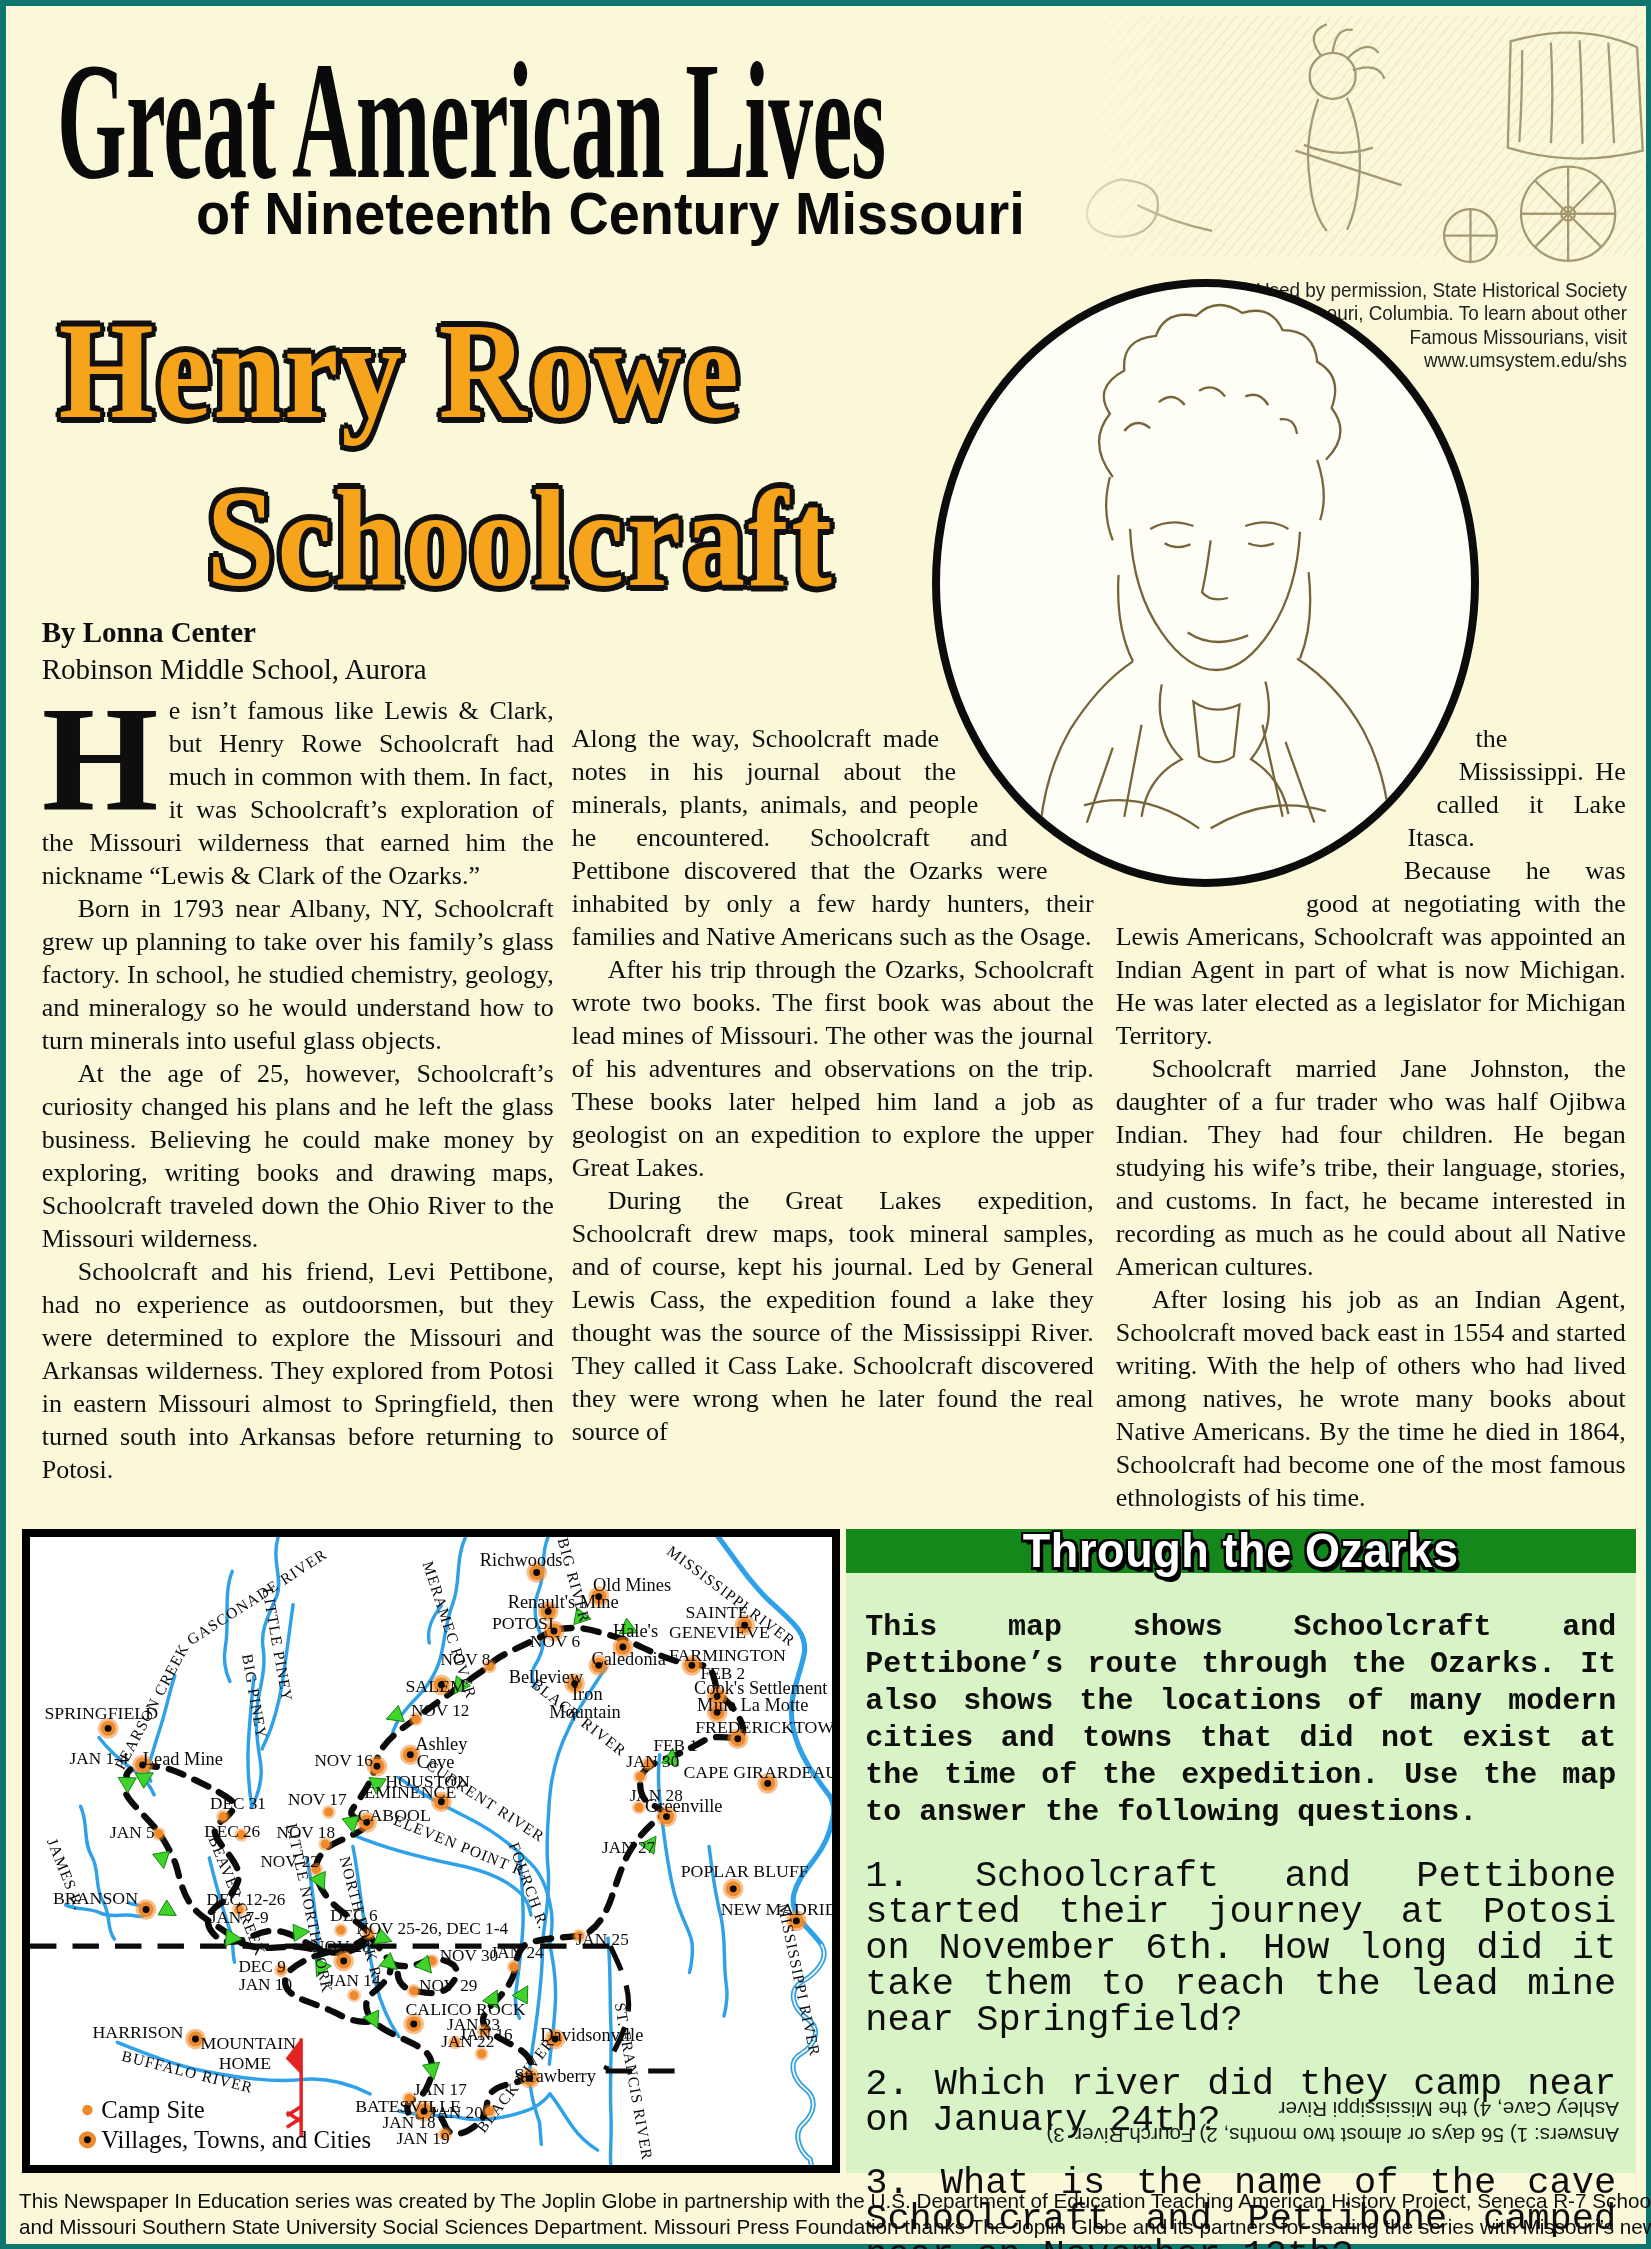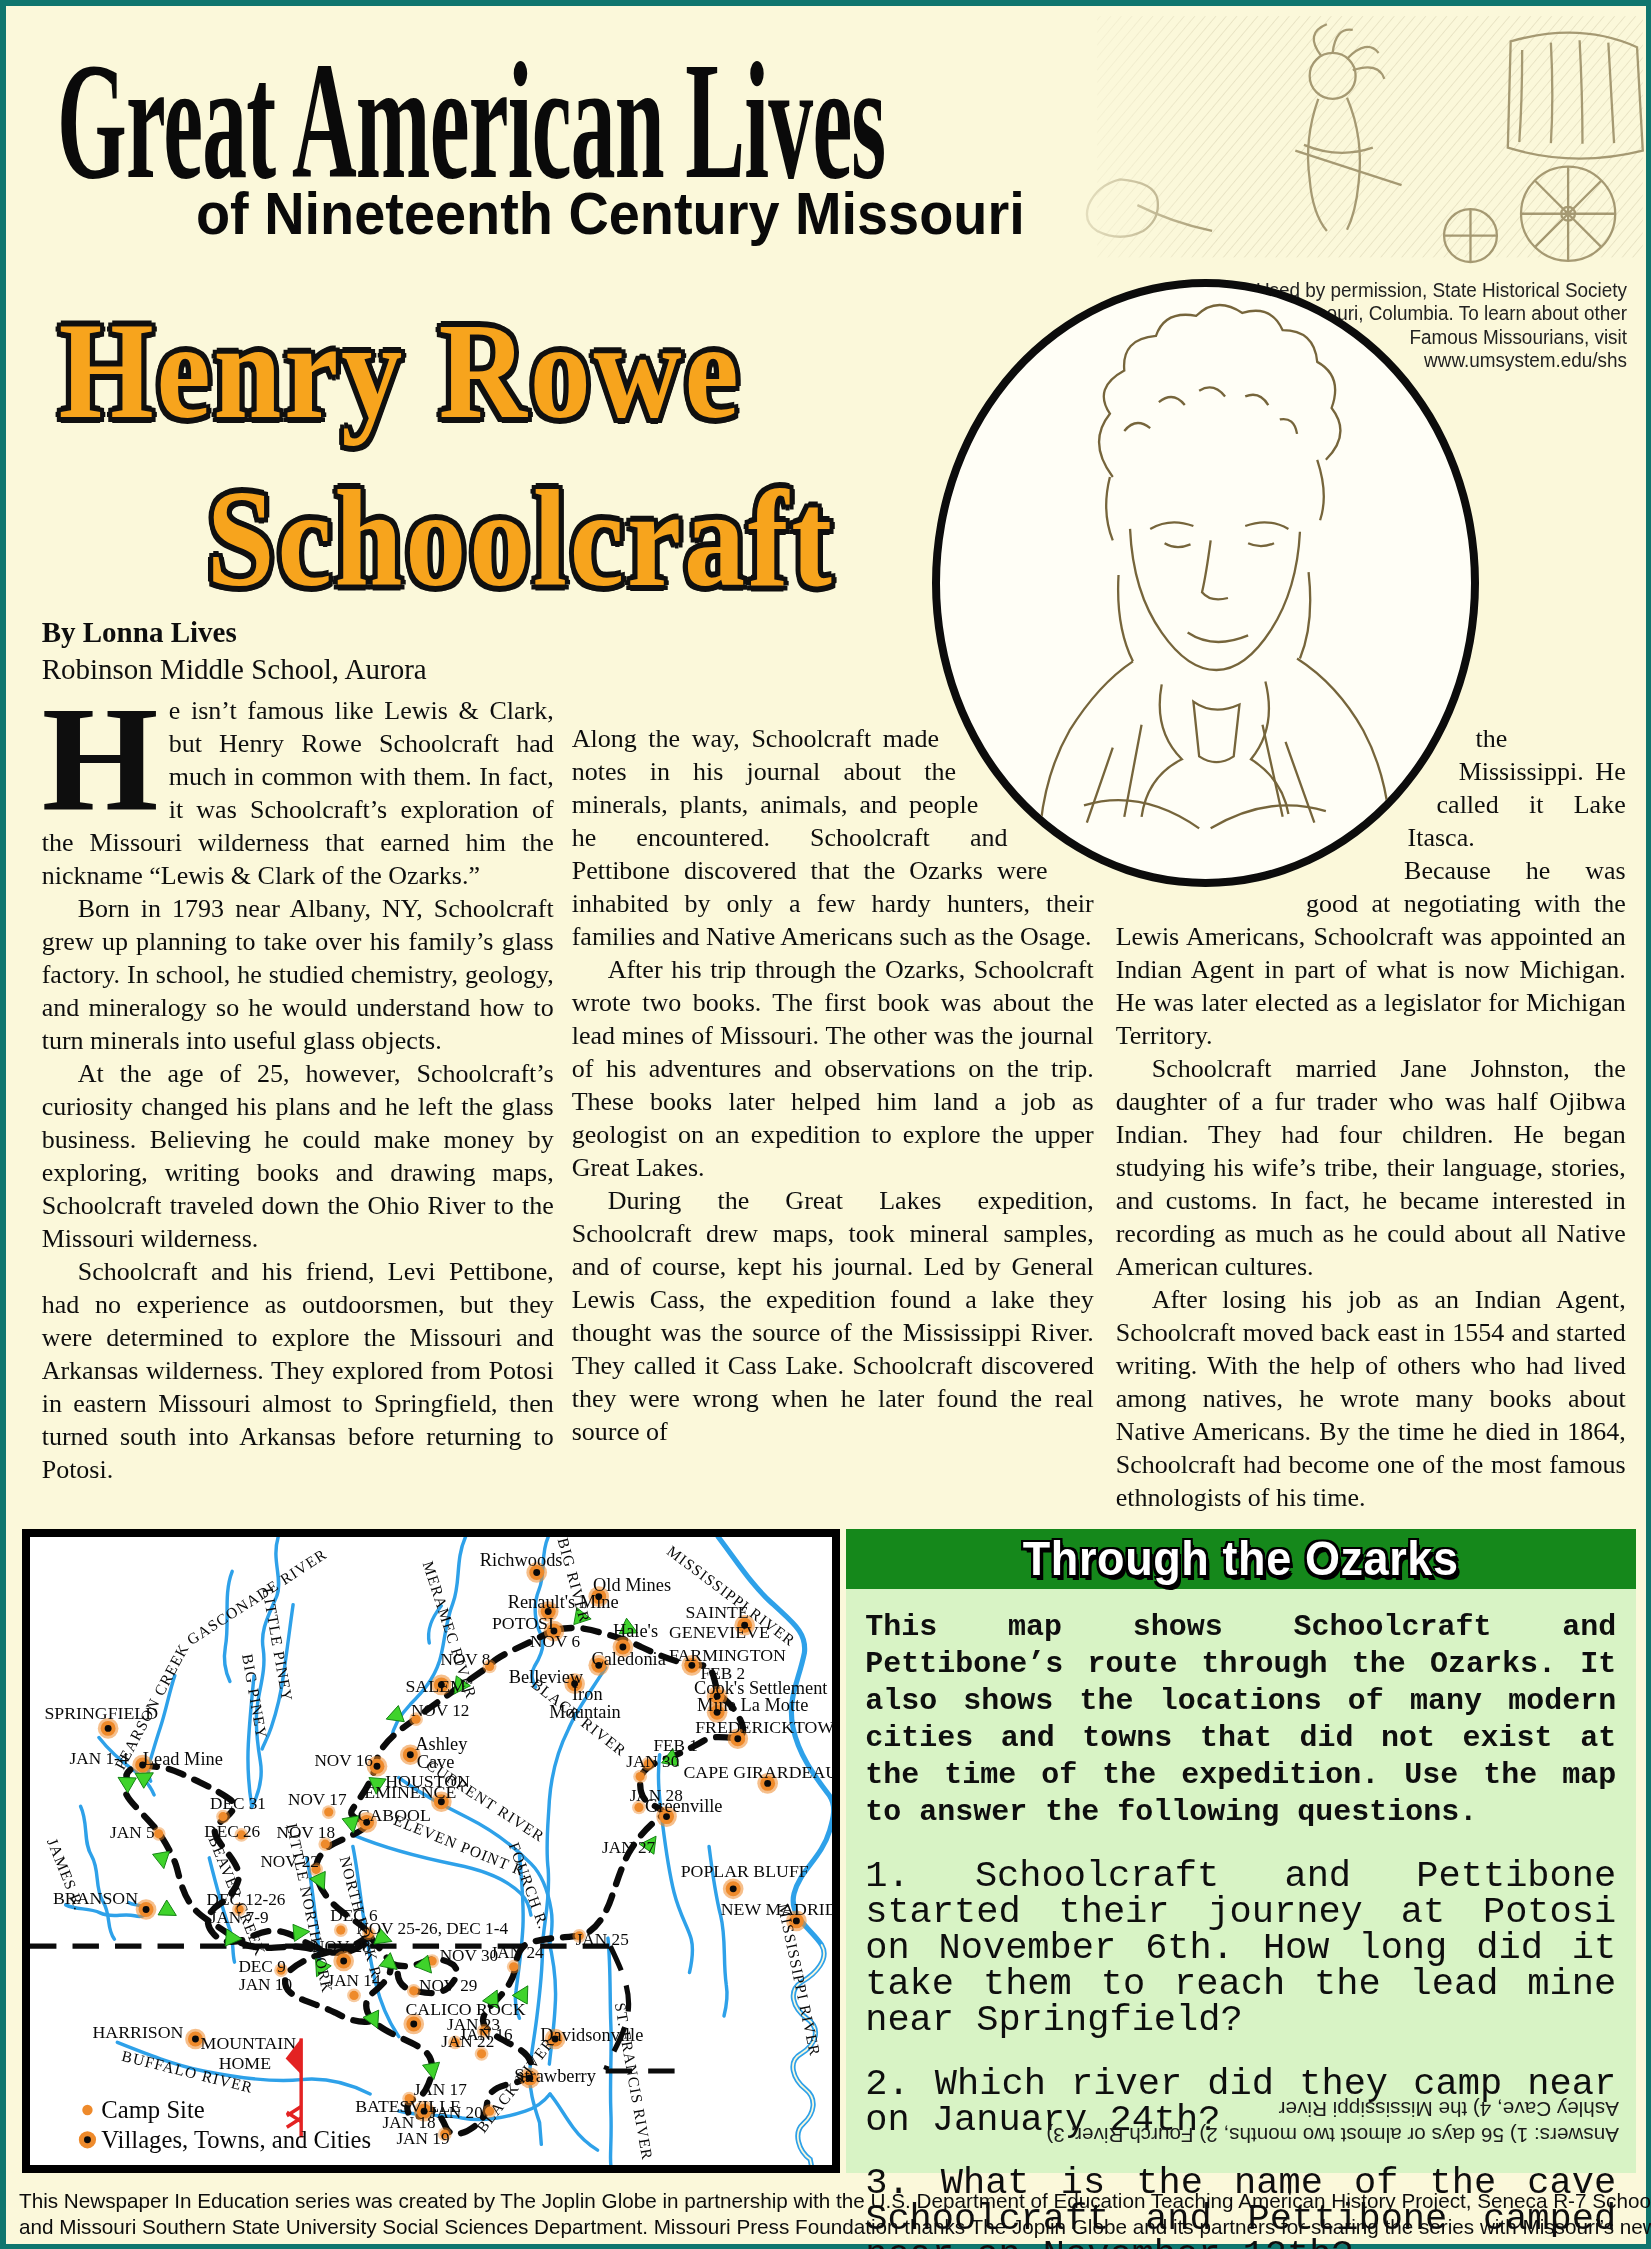--- a/index.html
+++ b/index.html
@@ -55,21 +55,21 @@
   .stateline{fill:none;stroke:#0b0b0b;stroke-width:9;stroke-dasharray:46 28;}
   .mlbl{font-family:"Liberation Serif",serif;fill:#090909;text-anchor:middle;}
   .ml-c{font-size:31px;}
   .ml-t{font-size:32px;}
   .ml-d{font-size:30px;}
   .ml-r{font-size:27px;letter-spacing:2px;}
   .ml-leg{font-size:43px;text-anchor:start;}
 
   
   .panel{position:absolute;left:840px;top:1523px;width:790px;height:644px;background:#D8F3C5;}
-  .panel-head{position:absolute;left:0;top:0;right:0;height:60px;background:#15881B;
+  .panel-head{position:absolute;left:0;top:0;right:0;height:44px;background:#15881B;
     display:flex;align-items:center;justify-content:center;}
   .panel-title{font-family:"Liberation Sans",sans-serif;font-weight:bold;font-size:45px;color:#fff;
     letter-spacing:0.6px;transform:scaleY(1.08);
     text-shadow:-2.3px -2.3px 0 #000,2.3px -2.3px 0 #000,-2.3px 2.3px 0 #000,2.3px 2.3px 0 #000,3.4px 4px 0 #000;}
   .panel-body{position:absolute;left:19.5px;right:19.5px;top:80px;font-family:Liberation Mono, monospace;}
   .panel-intro{font-weight:bold;font-size:30px;line-height:37px;text-align:justify;}
   .question{font-size:37px;line-height:36px;text-align:justify;margin-top:27.6px;}
   .answers{position:absolute;right:17px;bottom:25px;width:580px;font-family:"Liberation Sans",sans-serif;
     font-size:20.7px;line-height:26px;color:#1a1a1a;transform:rotate(180deg);text-align:left;}
 
@@ -137,21 +137,21 @@
           <path d="M310,500 q-5,90 25,150 M640,495 q10,90 -15,150"></path>
           <path d="M335,650 q-60,40 -110,120 q-40,70 -50,160 M620,645 q70,45 115,125 q35,65 45,150"></path>
           <path d="M385,690 q-15,80 35,130 q-60,30 -70,100 M565,685 q20,80 -25,135 q55,35 65,95"></path>
           <path d="M440,720 q35,25 80,5 l-10,90 q-30,20 -60,0 Z"></path>
           <path d="M300,800 l-45,130 M350,760 l-30,160 M600,790 l50,140 M560,760 l35,160"></path>
           <path d="M250,900 q100,-30 200,40 M470,940 q100,-60 200,-30"></path>
         </g>
       </svg>
     </div>
 
-    <div class="byline-author">By Lonna Lives</div>
+    <div class="byline-author">By Lonna Center</div>
     <div class="byline-school">Robinson Middle School, Aurora</div>
 
     <div class="col" id="col1">
         <p class="noind"><span class="drop">H</span>e isn’t famous like Lewis &amp; Clark, but Henry Rowe Schoolcraft had much in common with them. In fact, it was Schoolcraft’s exploration of the Missouri wilderness that earned him the nickname “Lewis &amp; Clark of the Ozarks.”</p>
         <p>Born in 1793 near Albany, NY, Schoolcraft grew up planning to take over his family’s glass factory. In school, he studied chemistry, geology, and mineralogy so he would understand how to turn minerals into useful glass objects.</p>
         <p>At the age of 25, however, Schoolcraft’s curiosity changed his plans and he left the glass business.  Believing he could make money by exploring, writing books and drawing maps, Schoolcraft traveled down the Ohio River to the Missouri wilderness.</p>
         <p>Schoolcraft and his friend, Levi Pettibone, had no experience as outdoorsmen, but they were determined to explore the Missouri and Arkansas wilderness. They explored from Potosi in eastern Missouri almost to Springfield, then turned south into Arkansas before returning to Potosi.</p>
       </div>
     <div class="col" id="col2">
         <div class="shim-r"></div>

